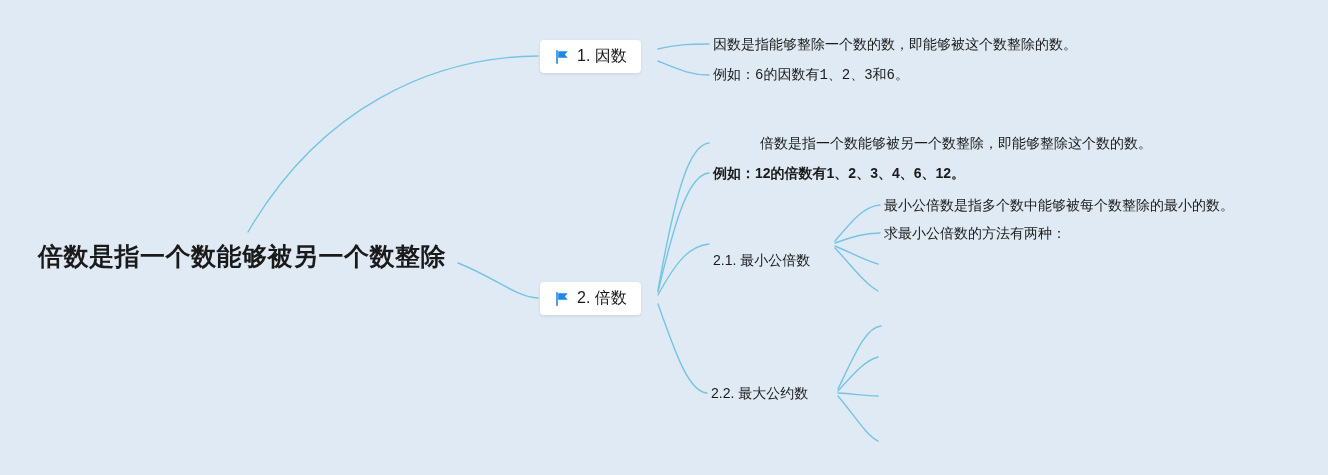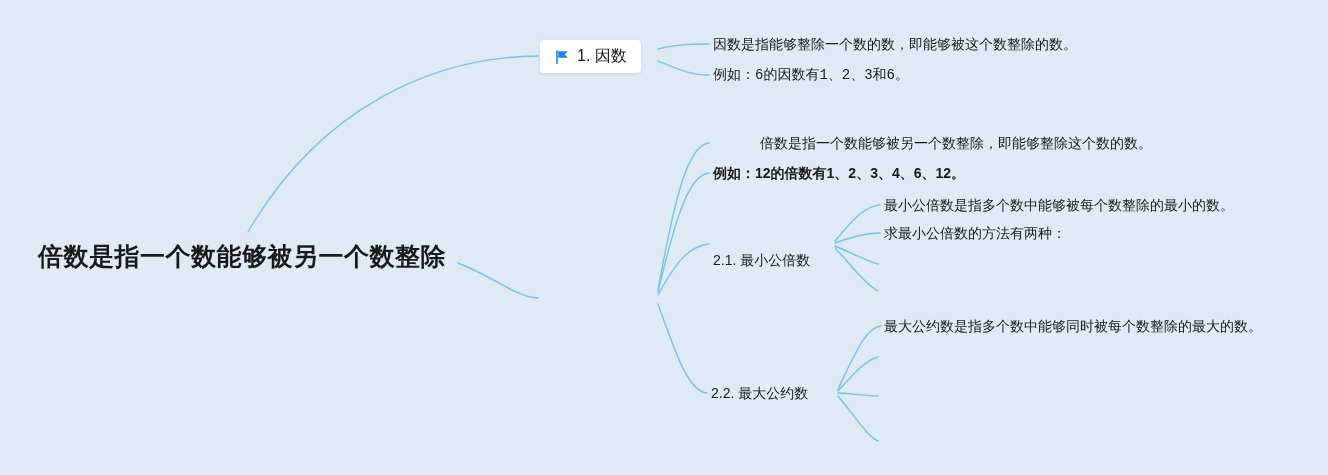--- a/index.html
+++ b/index.html
@@ -81,24 +81,34 @@
             <path d="M4.2 2.2 h9.6 l-3 3.3 3 3.3 H4.2 z"></path>
           </g>
         </svg>
     </span>
     <span>1. 因数</span>
   </div>
 
   <div class="leaf" style="left:713px;top:34px;">因数是指能够整除一个数的数，即能够被这个数整除的数。</div>
   <div class="leaf" style="left:713px;top:65px;font-family:Liberation Mono, monospace;">例如：6的因数有1、2、3和6。</div>
 
+  <div class="node" style="left:540px;top:282px;">
+    <span class="flag">
+      <svg viewBox="0 0 16 16">
+          <g fill="#1e88e5">
+            <rect x="2.2" y="1" width="1.6" height="14" rx="0.8"></rect>
+            <path d="M4.2 2.2 h9.6 l-3 3.3 3 3.3 H4.2 z"></path>
+          </g>
+        </svg>
+    </span>
+    <span>2. 倍数</span>
+  </div>
 
   <div class="leaf" style="left:713px;top:133px;margin-left:47px;">倍数是指一个数能够被另一个数整除，即能够整除这个数的数。</div>
   <div class="leaf" style="left:713px;top:163px;font-weight:bold;">例如：12的倍数有1、2、3、4、6、12。</div>
 
   <div class="sub-label" style="left:713px;top:234px;margin-top:16px;">2.1. 最小公倍数</div>
   <div class="leaf" style="left:884px;top:195px;">最小公倍数是指多个数中能够被每个数整除的最小的数。</div>
   <div class="leaf" style="left:884px;top:223px;">求最小公倍数的方法有两种：</div>
 
   <div class="sub-label" style="left:711px;top:383px;text-align:right;">2.2. 最大公约数</div>
-  <div class="leaf" style="left:884px;top:316px;">最大公约数是指多个数中能够同时被每个数整除的最大的数。</div>
 
 </div>
 
 </body></html>

